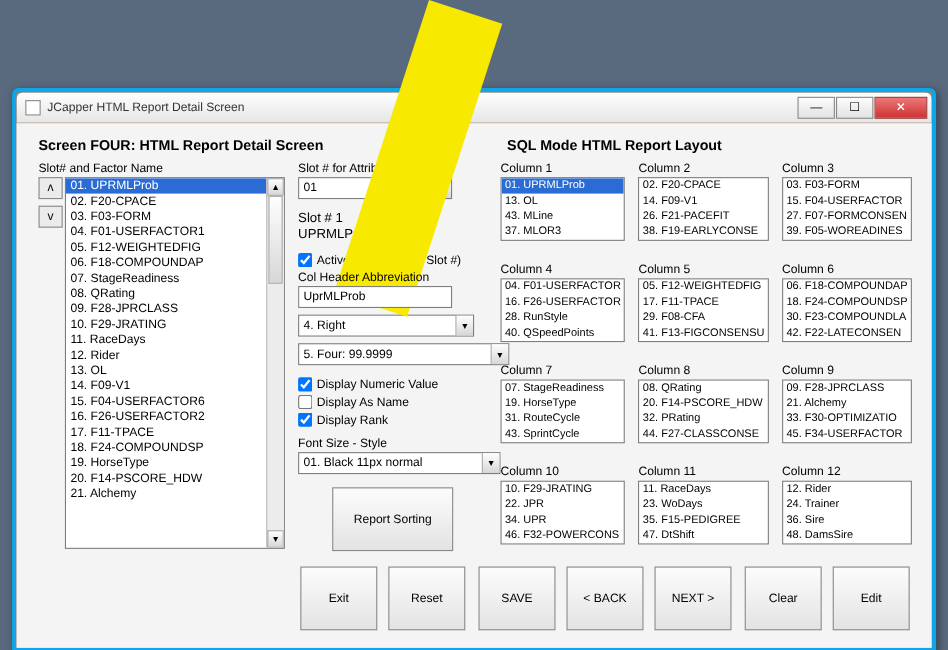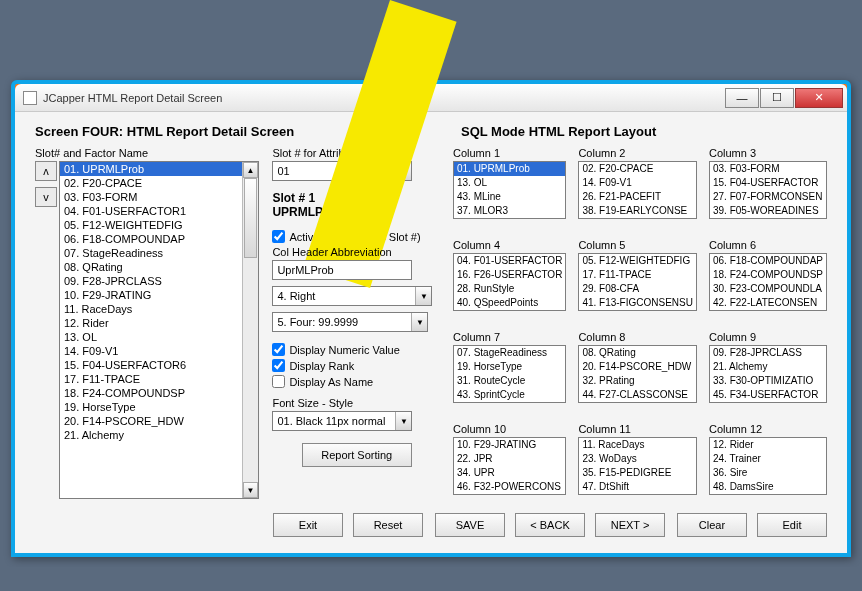--- a/index.html
+++ b/index.html
@@ -27,22 +27,22 @@
 .scrollbar{position:absolute;right:0;top:0;width:16px;height:100%;background:#ececec;border-left:1px solid #bbb}
 .scrollbtn{height:16px;background:linear-gradient(#fefefe,#d7d7d7);border:1px solid #aaa;display:flex;align-items:center;justify-content:center;font-size:8px}
 .scrolltrack{position:absolute;top:16px;bottom:16px;left:0;right:0}
 .thumb{position:absolute;left:1px;right:1px;top:0;height:80px;background:linear-gradient(#fefefe,#d7d7d7);border:1px solid #aaa}
 .combo{border:1px solid #7e7e7e;background:#fff;height:20px;display:flex;align-items:center;width:100%}
 .combo .ct{flex:1;padding:0 4px}
 .combo .cb{width:16px;height:18px;background:linear-gradient(#fefefe,#d7d7d7);border-left:1px solid #aaa;display:flex;align-items:center;justify-content:center;font-size:8px}
 .txt{border:1px solid #7e7e7e;background:#fff;height:20px;padding:2px 4px;width:100%}
 .chk{display:flex;align-items:center;margin:3px 0}
 .chk input{margin-right:4px}
-.strong{font-weight:bold;font-size:12px}
-.btn{border:1px solid #888;background:linear-gradient(#fcfcfc,#e3e3e3);padding:5px 14px;min-width:70px;text-align:center}
+.strong{font-weight:normal;font-size:12px}
+.btn{border:1px solid #888;background:linear-gradient(#fcfcfc,#e3e3e3);padding:22px 14px;min-width:70px;text-align:center}
 .btnrow{display:flex;gap:12px;margin-top:14px;justify-content:flex-end}
 .btnrow .grp{display:flex;gap:10px}
 .grid12{display:grid;grid-template-columns:repeat(3,1fr);gap:20px 12px}
 .colcell{}
 .colcell .collist{border:1px solid #7e7e7e;background:#fff;height:58px;overflow:hidden}
 .colcell .collist .row{padding:0 3px;white-space:nowrap;font-size:10px;line-height:14px}
 .colcell .collist .row.sel{background:#2b6cd4;color:#fff}
 .highlight{position:fixed;top:0;left:390px;width:70px;height:280px;background:#f7e900;transform:rotate(18deg);transform-origin:top left;z-index:0;pointer-events:none}
 .hl2{position:absolute;background:#f7e900;height:17px;width:140px;z-index:-1}
 .rel{position:relative}
@@ -87,20 +87,21 @@
               <div class="row">06. F18-COMPOUNDAP</div>
               <div class="row">07. StageReadiness</div>
               <div class="row">08. QRating</div>
               <div class="row">09. F28-JPRCLASS</div>
               <div class="row">10. F29-JRATING</div>
               <div class="row">11. RaceDays</div>
               <div class="row">12. Rider</div>
               <div class="row">13. OL</div>
               <div class="row">14. F09-V1</div>
               <div class="row">15. F04-USERFACTOR6</div>
+              <div class="row">16. F26-USERFACTOR2</div>
               <div class="row">17. F11-TPACE</div>
               <div class="row">18. F24-COMPOUNDSP</div>
               <div class="row">19. HorseType</div>
               <div class="row">20. F14-PSCORE_HDW</div>
               <div class="row">21. Alchemy</div>
               <div class="scrollbar">
               <div class="scrollbtn">▲</div>
               <div class="scrolltrack">
                   <div class="thumb"></div>
                 </div>
@@ -132,42 +133,42 @@
           <div class="hl2"></div>
           <input class="txt" style="width: 140px;" value="UprMLProb">
         </div>
 
         <div style="height:6px"></div>
         <div class="combo" style="width:160px">
           <div class="ct">4. Right</div>
           <div class="cb">▼</div>
         </div>
         <div style="height:6px"></div>
-        <div class="combo" style="width:156px">
+        <div class="combo" style="width:192px">
           <div class="ct">5. Four: 99.9999</div>
           <div class="cb">▼</div>
         </div>
 
         <div style="height:8px"></div>
         <div class="chk">
             <input type="checkbox" id="c2" checked="" style="">
             <label for="c2">Display Numeric Value</label>
           </div>
         <div class="chk">
+            <input type="checkbox" id="c4" style="">
+            <label for="c4">Display As Name</label>
+          </div>
+        <div class="chk">
             <input type="checkbox" id="c3" checked="" style="">
             <label for="c3">Display Rank</label>
           </div>
-        <div class="chk">
-            <input type="checkbox" id="c4" style="">
-            <label for="c4">Display As Name</label>
-          </div>
 
         <div style="height:6px"></div>
         <label class="sec">Font Size - Style</label>
-        <div class="combo" style="width:140px">
+        <div class="combo" style="width:184px">
           <div class="ct">01. Black 11px normal</div>
           <div class="cb">▼</div>
         </div>
 
         <div style="height:12px"></div>
         <div style="text-align:center"><button class="btn" style="min-width:110px">Report Sorting</button></div>
       </div>
 
       <div class="col-right">
         <div class="grid12" id="grid12">

